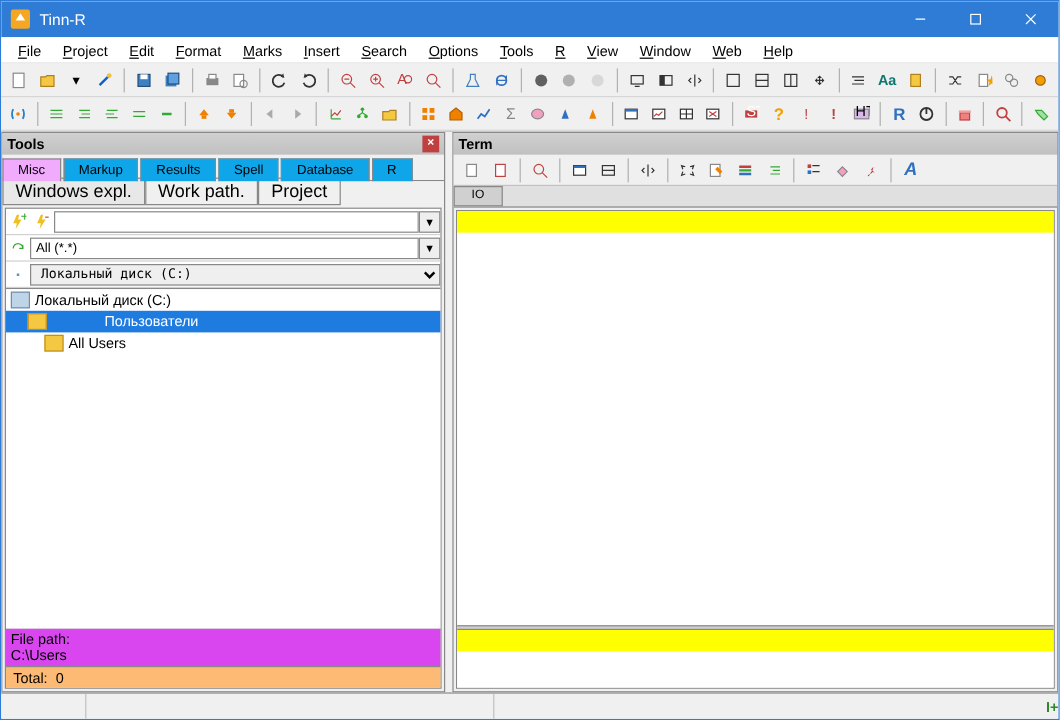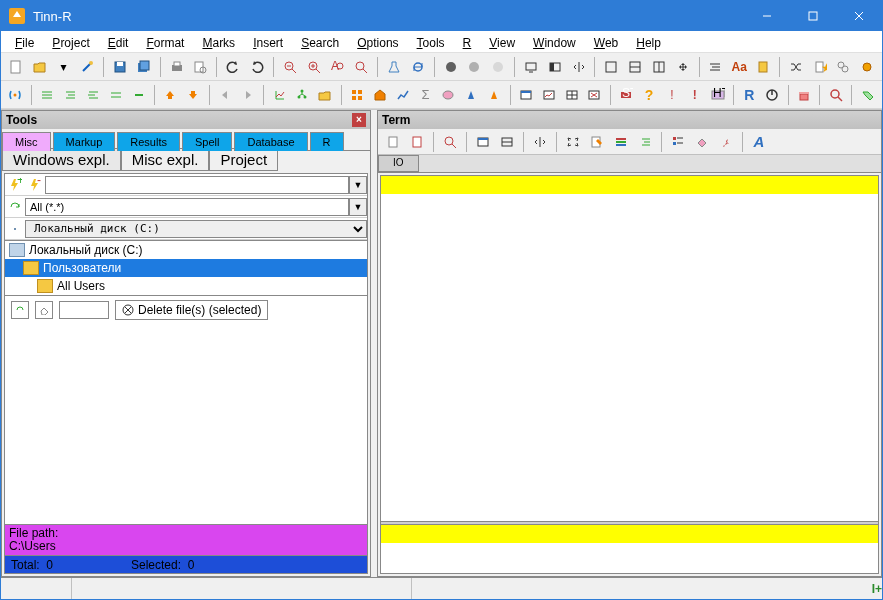--- a/index.html
+++ b/index.html
@@ -30,31 +30,31 @@
 .subtab { padding: 2px 10px; border: 1px solid #888; background: #f0f0f0; font-size: 15px; }
 .subtab.active { background: #e8e8e8; }
 .toolsbody { flex:1; display:flex; flex-direction:column; background:#fff; border:1px solid #888; margin:2px; min-height:0; }
 .row { display:flex; align-items:center; height:22px; border-bottom:1px solid #d0d0d0; }
 .row .ic { width:20px; display:flex; justify-content:center; }
 .row input, .row select { flex:1; height:18px; border:1px solid #888; padding:0 4px; font-size:11px; }
 .row .ddbtn { width:18px; height:18px; border:1px solid #888; background:#eee; display:flex; align-items:center; justify-content:center; font-size:9px; }
 .treewrap { border-top:1px solid #888; }
 .tree { background:#fff; font-family:Consolas,monospace; font-size:12px; }
 .tnode { height:18px; display:flex; align-items:center; padding-left:4px; }
-.tnode.sel { background:#1e7be0; color:#fff; }
+.tnode.sel { background:#1e7be0; color:#fff;gap:44px; }
 .tnode .fic { width:16px; height:14px; margin-right:4px; }
 .folder { background:#f5c842; border:1px solid #c09020; }
 .drive { background:#c0d4e8; border:1px solid #7090b0; }
 .ctrls { height:28px; display:flex; align-items:center; gap:6px; padding:0 6px; border-top:1px solid #888; }
 .ctrls .smbtn { width:18px; height:18px; border:1px solid #888; display:flex; align-items:center; justify-content:center; }
 .ctrls input { width:50px; height:18px; border:1px solid #888; }
 .delbtn { border:1px solid #888; padding:2px 6px; display:flex; align-items:center; gap:4px; font-size:11px; }
 .filelist { flex:1; background:#fff; }
 .pathbox { background:#d946ef; border-top:1px solid #888; padding:2px 4px; font-size:11px; line-height:13px; }
-.statrow { height:18px; display:flex; border-top:1px solid #888; background:#1d4ed8; font-size:11px; }
+.statrow { height:18px; display:flex; border-top:1px solid #888; background:#fdba74; font-size:11px;flex-direction:column; }
 .statrow div { padding:2px 6px; }
 .termbody { flex:1; display:flex; flex-direction:column; background:#fff; margin:2px; border:1px solid #888; min-height:0; }
 .termtb { height:26px; display:flex; align-items:center; padding:0 4px; gap:2px; border-bottom:1px solid #c0c0c0; background:#f0f0f0; }
 .iotab { height:18px; display:flex; background:#e0e0e0; border-bottom:1px solid #888; }
 .iotab .t { padding:1px 14px; border:1px solid #888; background:#d0d0d0; font-size:10px; }
 .yline { height:18px; background:#ffff00; }
 .termmid { flex:1; background:#fff; }
 .termsplit { height:4px; background:#d0d0d0; border-top:1px solid #888; border-bottom:1px solid #888; }
 .statusbar { height:22px; background:#f0f0f0; border-top:1px solid #888; display:flex; align-items:center; }
 .statusbar .seg { border-right:1px solid #c0c0c0; height:100%; }
@@ -265,21 +265,21 @@
       </div>
     <div class="sep"></div>
     <div class="tb">
         <svg width="14" height="14">
           <line x1="2" y1="4" x2="12" y2="4" stroke="#333"></line>
           <line x1="4" y1="7" x2="12" y2="7" stroke="#333"></line>
           <line x1="2" y1="10" x2="12" y2="10" stroke="#333"></line>
         </svg>
       </div>
     <div class="tb">
-        <span style="color:#c2410c;font-weight:bold">Aa</span>
+        <span style="color:#0f766e;font-weight:bold">Aa</span>
       </div>
     <div class="tb">
         <svg width="14" height="14">
           <rect x="3" y="2" width="8" height="10" fill="#f5c842" stroke="#b08020"></rect>
         </svg>
       </div>
     <div class="sep"></div>
     <div class="tb">
         <svg width="14" height="14">
           <path d="M2 4h3l4 6h3M2 10h3l4-6h3" fill="none" stroke="#333"></path>
@@ -519,21 +519,21 @@
     <div class="tabs">
       <div class="tab active">Misc</div>
       <div class="tab">Markup</div>
       <div class="tab">Results</div>
       <div class="tab">Spell</div>
       <div class="tab">Database</div>
       <div class="tab">R</div>
     </div>
     <div class="subtabs">
       <div class="subtab active">Windows expl.</div>
-      <div class="subtab">Misc expl.</div>
+      <div class="subtab">Work path.</div>
       <div class="subtab">Project</div>
     </div>
 
     <div class="toolsbody">
       <div class="row">
         <div class="ic">
             <svg width="14" height="14">
               <path d="M6 1l-3 7h3l-1 5 5-8H7l1-4z" fill="#f0c020"></path>
               <text x="9" y="6" font-size="7" fill="#3a3">+</text>
             </svg>
@@ -576,41 +576,20 @@
             <div class="fic folder"></div>
             <span>Пользователи</span>
           </div>
           <div class="tnode" style="padding-left:32px">
             <div class="fic folder"></div>
             <span>All Users</span>
           </div>
         </div>
       </div>
 
-      <div class="ctrls">
-        <div class="smbtn">
-            <svg width="10" height="10">
-              <path d="M2 5a3 3 0 0 1 6 0" fill="none" stroke="#3a3"></path>
-            </svg>
-          </div>
-        <div class="smbtn">
-            <svg width="10" height="10">
-              <path d="M2 6l3-3 4 4-3 3H3z" fill="none" stroke="#888"></path>
-            </svg>
-          </div>
-        <input type="text" style="">
-        <div class="delbtn">
-          <svg width="12" height="12">
-              <circle cx="6" cy="6" r="5" fill="none" stroke="#333"></circle>
-              <line x1="3" y1="3" x2="9" y2="9" stroke="#333"></line>
-              <line x1="9" y1="3" x2="3" y2="9" stroke="#333"></line>
-            </svg>
-          <span>Delete file(s) (selected)</span>
-        </div>
-      </div>
 
       <div class="filelist"></div>
 
       <div class="pathbox">
         <div>File path:</div>
         <div>C:\Users</div>
       </div>
       <div class="statrow">
         <div style="width:120px"><span>Total:</span>&nbsp;&nbsp;<span>0</span></div>
         <div><span>Selected:</span>&nbsp;&nbsp;<span>0</span></div>

